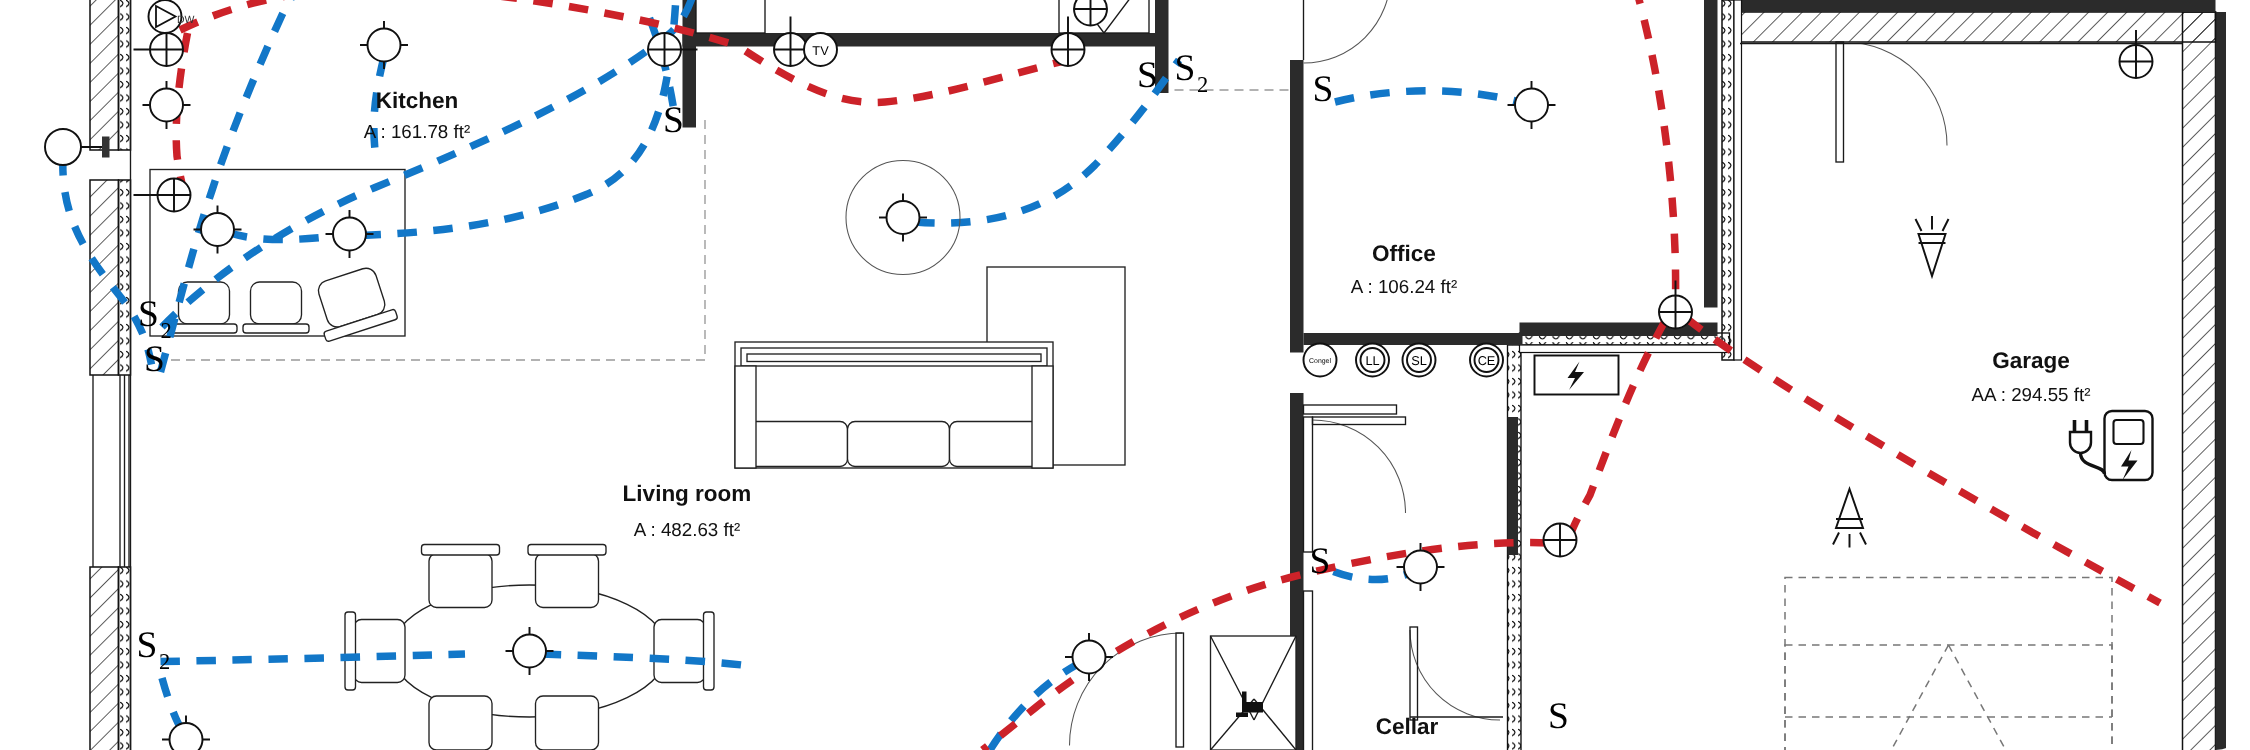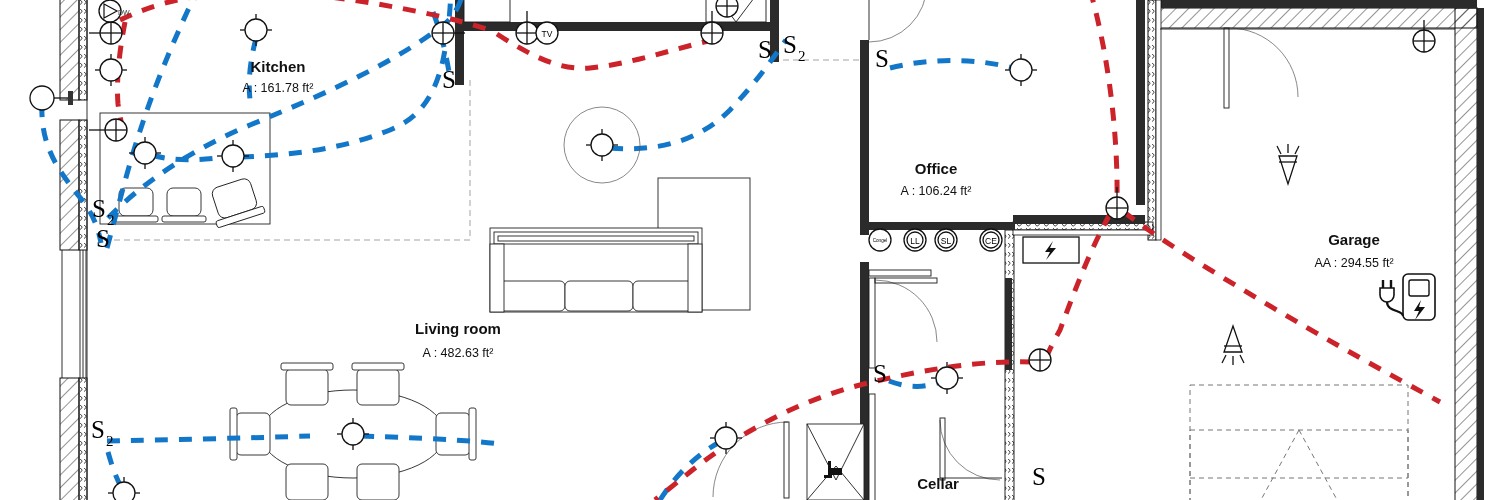--- a/index.html
+++ b/index.html
@@ -8,20 +8,21 @@
     padding: 0;
     background: #ffffff;
     font-family: "Liberation Sans", sans-serif;
   }
   #plan-root {
     position: relative;
     width: 1500px;
     height: 500px;
     background: #ffffff;
     overflow: hidden;
+    border-radius: 23px;
   }
   svg.plan-svg {
     position: absolute;
     top: 0; left: 0;
     width: 1500px;
     height: 500px;
     display: block;
   }
   .room-name {
     font-family: "Liberation Sans", sans-serif;

